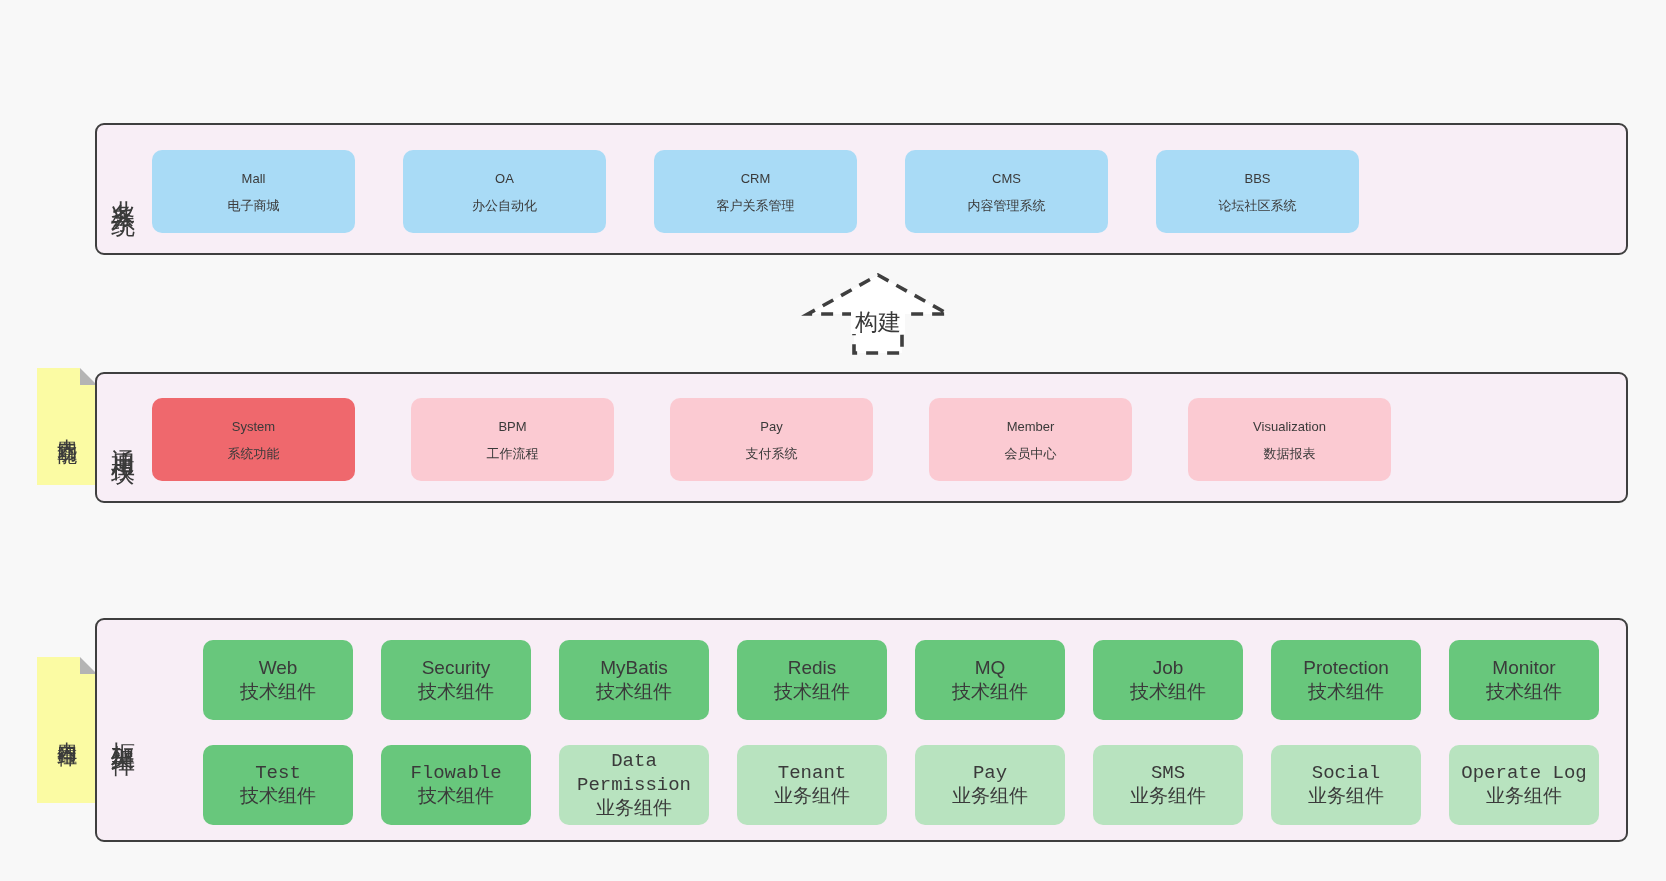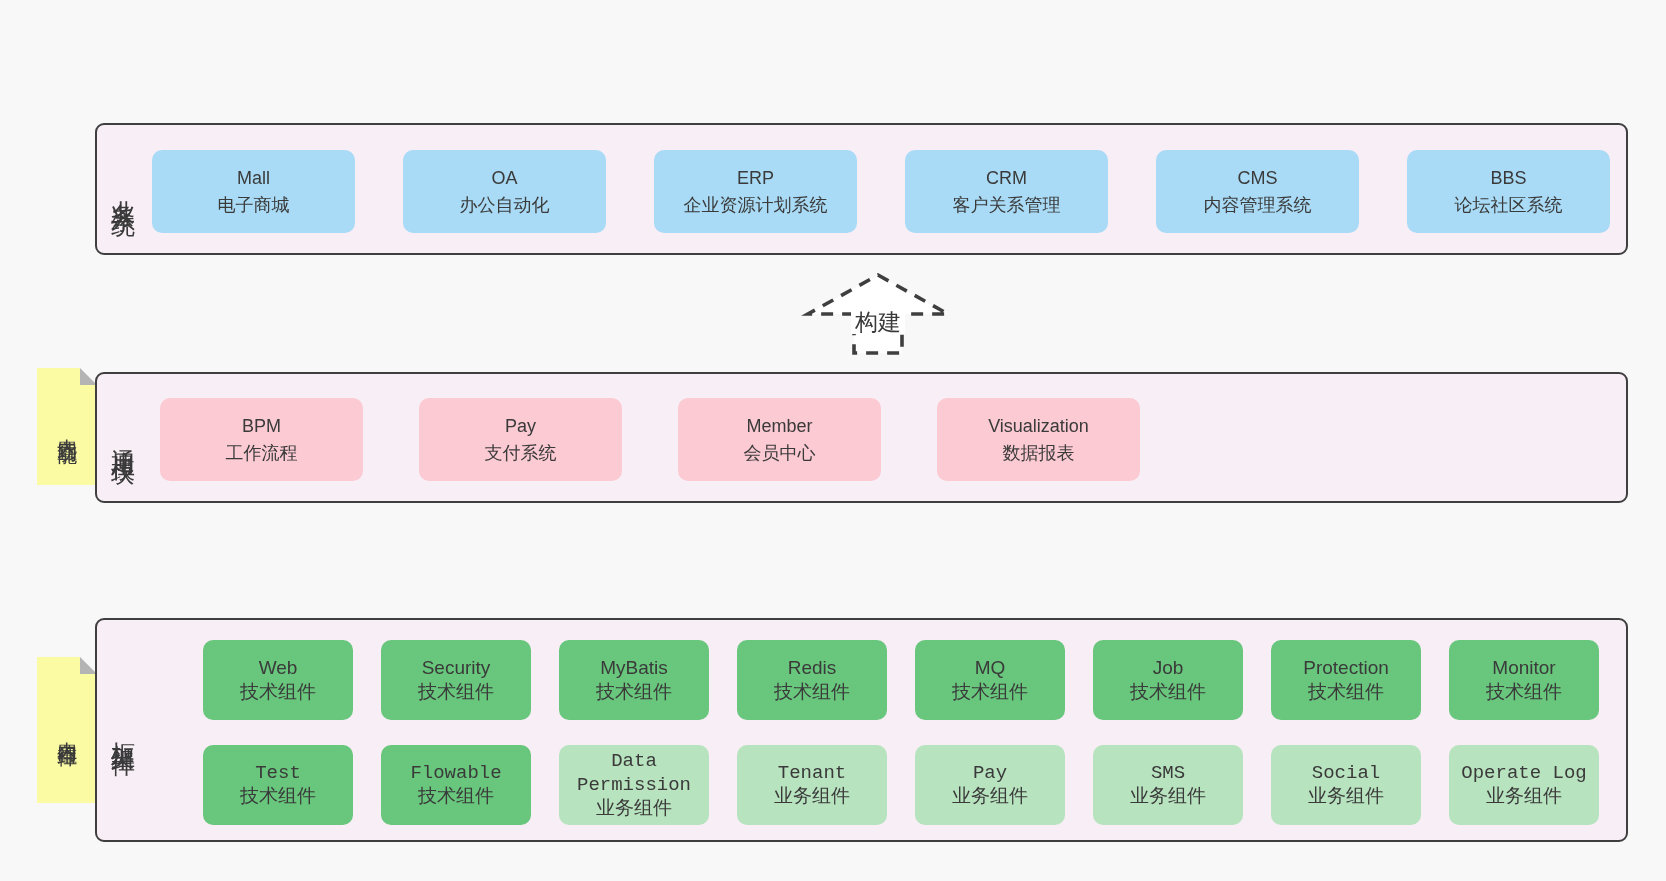--- a/index.html
+++ b/index.html
@@ -19,21 +19,21 @@
   #band-business .boxes{left:55px;top:25px;height:83px;}
   #band-modules .boxes{left:55px;top:24px;height:83px;}
   .row{position:absolute;left:58px;display:flex;gap:28px;height:80px;padding-left:48px;}
   #row-tech{top:20px;}
   #row-biz{top:125px;font-family:Liberation Mono, monospace;}
 
   .box{border-radius:10px;display:flex;flex-direction:column;align-items:center;justify-content:center;
        text-align:center;color:#3a3a3a;}
   .box-l{width:203px;flex:none;}
   .box-s{width:150px;flex:none;}
-  .box-l .nm,.box-l .ds{font-size:18px;line-height:27px;}
+  .box-l .nm,.box-l .ds{font-size:13px;line-height:27px;}
   .box-s .nm,.box-s .ds{font-size:19px;line-height:24px;}
   .blue{background:#a9dbf6;}
   .red{background:#ef686d;}
   .pink{background:#fbcad2;margin-left:8px;}
   .green{background:#68c77c;}
   .lgreen{background:#b8e3bf;}
 
   
   .arrow-wrap{position:absolute;width:160px;height:84px;z-index:0;}
   #arrow-build{left:798px;top:272px;}
@@ -78,43 +78,43 @@
     <div class="boxes">
       <div class="box box-l blue">
         <div class="nm">Mall</div>
         <div class="ds">电子商城</div>
       </div>
       <div class="box box-l blue">
         <div class="nm">OA</div>
         <div class="ds">办公自动化</div>
       </div>
       <div class="box box-l blue">
-        <div class="nm">ERP</div>
-        <div class="ds">企业资源计划系统</div>
-      </div>
-      <div class="box box-l blue">
         <div class="nm">CRM</div>
         <div class="ds">客户关系管理</div>
       </div>
       <div class="box box-l blue">
         <div class="nm">CMS</div>
         <div class="ds">内容管理系统</div>
       </div>
       <div class="box box-l blue">
         <div class="nm">BBS</div>
         <div class="ds">论坛社区系统</div>
       </div>
     </div>
   </div>
 
   <div class="band" id="band-modules">
     <div class="band-label">
       <span class="v-text">通用模块</span>
     </div>
     <div class="boxes">
+      <div class="box box-l red">
+        <div class="nm">System</div>
+        <div class="ds">系统功能</div>
+      </div>
       <div class="box box-l pink">
         <div class="nm">BPM</div>
         <div class="ds">工作流程</div>
       </div>
       <div class="box box-l pink">
         <div class="nm">Pay</div>
         <div class="ds">支付系统</div>
       </div>
       <div class="box box-l pink">
         <div class="nm">Member</div>

